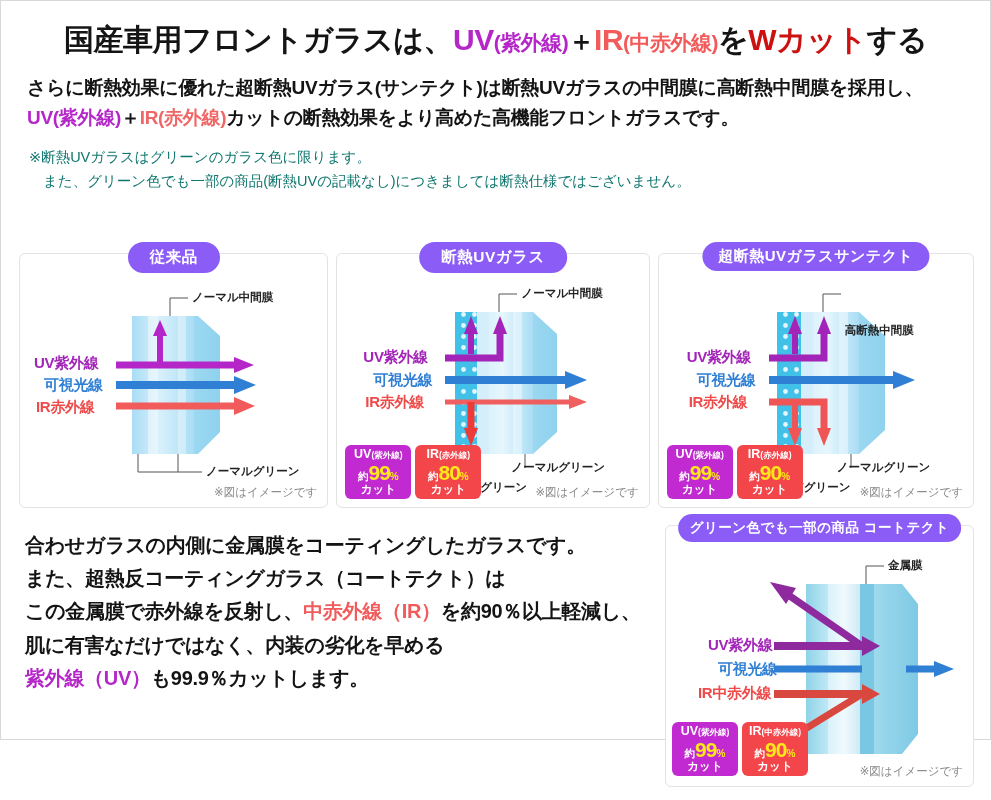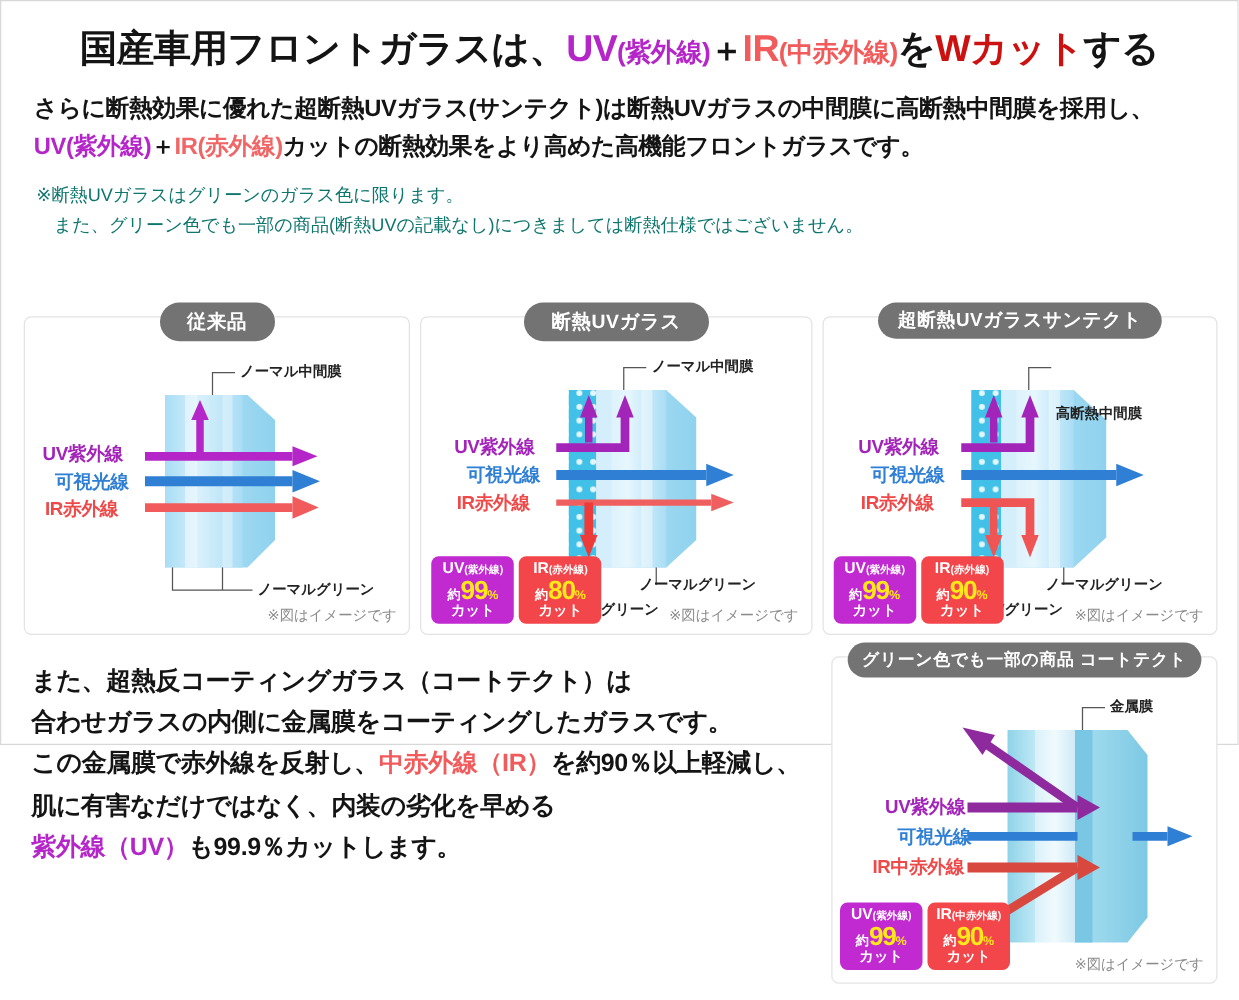--- a/index.html
+++ b/index.html
@@ -5,21 +5,21 @@
 <style>
   html,body{margin:0;padding:0;}
   body{
     width:991px;height:800px;
     background:#ffffff;
     font-family:"Liberation Sans","DejaVu Sans",sans-serif;
     overflow:hidden;
   }
   #page{
     position:relative;
-    width:991px;height:596px;
+    width:991px;height:740px;
     box-sizing:border-box;
     border:1px solid #d8d8d8;
     background:#fff;
   }
 
   
   .headline{
     text-align:center;
     padding-top:20px;
     line-height:1.28;
@@ -75,21 +75,21 @@
     height:255px;
   }
   .panel.p1{width:312px;}
   .panel.p2{width:316px;}
   .panel.p3{width:319px;}
 
   .pill{
     position:absolute;
     top:-12px;left:50%;
     transform:translateX(-50%);
-    background:#737373;
+    background:#8b5cf6;
     color:#ffffff;
     font-weight:bold;
     border-radius:16px;
     padding:5px 22px;
     font-size:15.5px;
     white-space:nowrap;
     letter-spacing:0.5px;
     z-index:5;
   }
   .panel.p3 .pill{font-size:15px;padding:5px 16px;}
@@ -408,22 +408,22 @@
             <div class="badge-bot">カット</div>
           </div>
         </div>
 
         <span class="imgnote">※図はイメージです</span>
       </div>
     </div>
   </div>
 
   <div class="bottom-text">
+    <div>合わせガラスの内側に金属膜をコーティングしたガラスです。</div>
     <div>また、超熱反コーティングガラス（コートテクト）は</div>
-    <div>合わせガラスの内側に金属膜をコーティングしたガラスです。</div>
     <div><span>この金属膜で赤外線を反射し、</span><span class="c-ir">中赤外線（IR）</span><span>を約90％以上軽減し、</span></div>
     <div>肌に有害なだけではなく、内装の劣化を早める</div>
     <div><span class="c-uv">紫外線（UV）</span><span>も99.9％カットします。</span></div>
   </div>
 
 
   <div class="panel4">
     <div class="pill">グリーン色でも一部の商品 コートテクト</div>
     <div class="panel-body">
       <svg width="307" height="260" viewBox="0 0 307 260">

